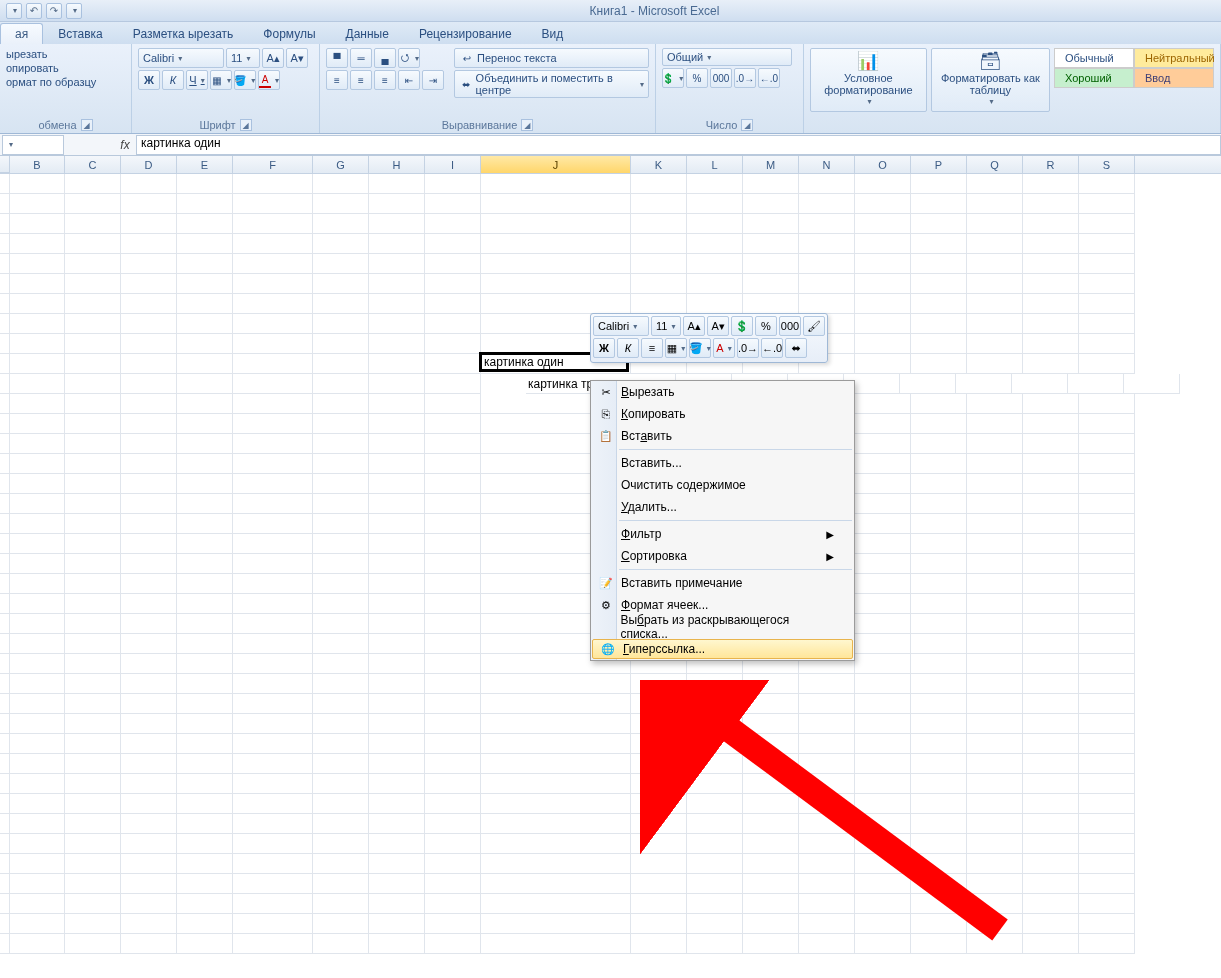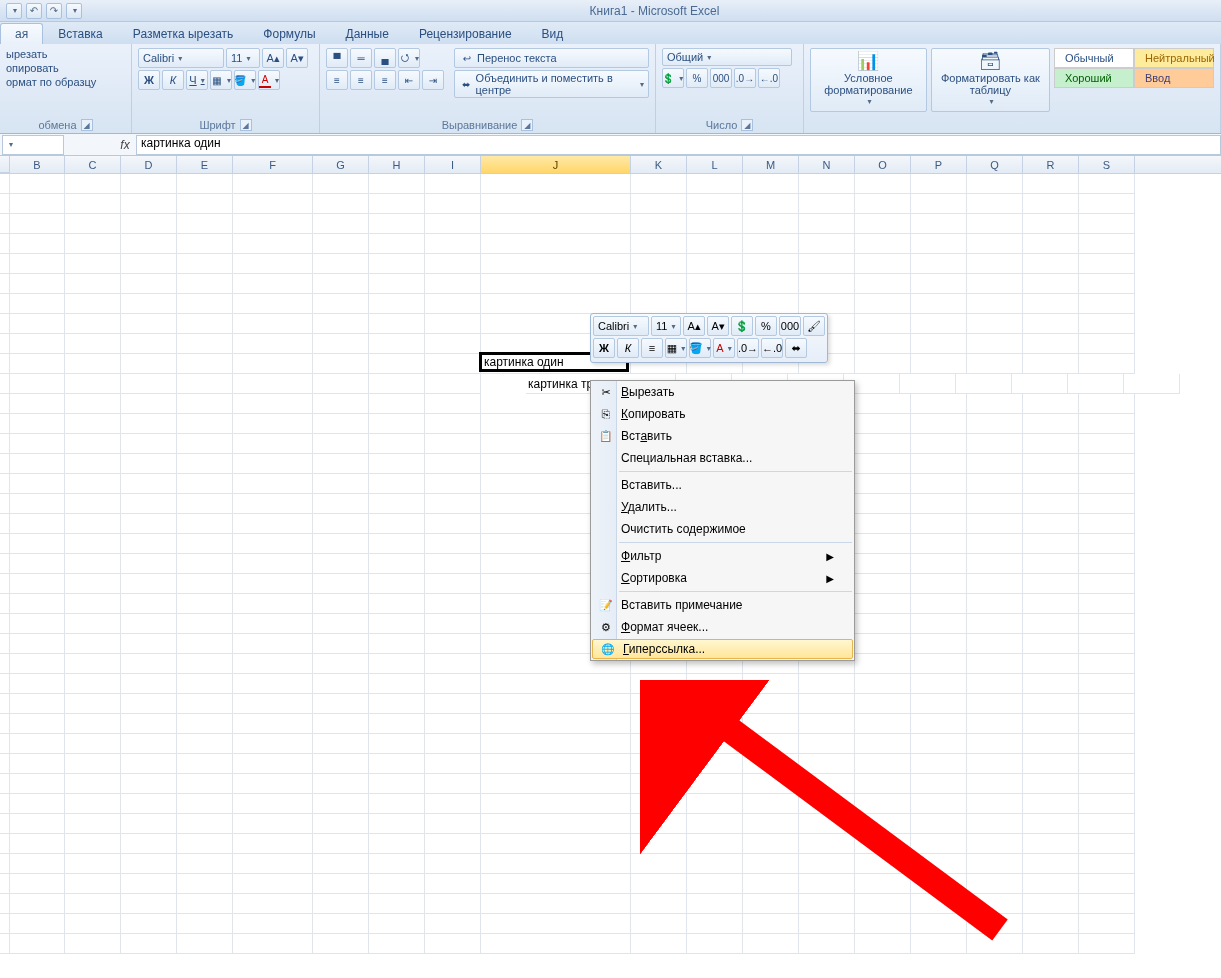--- a/index.html
+++ b/index.html
@@ -1125,56 +1125,56 @@
         <span><u class="hot">В</u>ырезать</span>
       </div>
       <div class="ctxmenu-item">
         <span class="ctxmenu-icon">⎘</span>
         <span><u class="hot">К</u>опировать</span>
       </div>
       <div class="ctxmenu-item">
         <span class="ctxmenu-icon">📋</span>
         <span>Вст<u class="hot">а</u>вить</span>
       </div>
-      <div class="ctxmenu-item">
-        <span class="ctxmenu-icon"></span>
-        <span>Специальная вставка...</span>
-      </div>
       <div class="ctxmenu-sep"></div>
       <div class="ctxmenu-item">
         <span class="ctxmenu-icon"></span>
         <span>Вставить...</span>
       </div>
       <div class="ctxmenu-item">
         <span class="ctxmenu-icon"></span>
-        <span><u class="hot">У</u>далить...</span>
+        <span>Очистить содержимое</span>
       </div>
       <div class="ctxmenu-item">
         <span class="ctxmenu-icon"></span>
-        <span>Очистить содержимое</span>
+        <span><u class="hot">У</u>далить...</span>
       </div>
       <div class="ctxmenu-sep"></div>
       <div class="ctxmenu-item">
         <span class="ctxmenu-icon"></span>
         <span><u class="hot">Ф</u>ильтр</span>
         <span class="ctxmenu-arrow">▶</span>
       </div>
       <div class="ctxmenu-item">
         <span class="ctxmenu-icon"></span>
         <span><u class="hot">С</u>ортировка</span>
         <span class="ctxmenu-arrow">▶</span>
       </div>
       <div class="ctxmenu-sep"></div>
       <div class="ctxmenu-item">
         <span class="ctxmenu-icon">📝</span>
         <span>Вставить примечание</span>
       </div>
       <div class="ctxmenu-item">
         <span class="ctxmenu-icon">⚙</span>
         <span><u class="hot">Ф</u>ормат ячеек...</span>
+      </div>
+      <div class="ctxmenu-item">
+        <span class="ctxmenu-icon"></span>
+        <span>Вы<u class="hot">б</u>рать из раскрывающегося списка...</span>
       </div>
       <div class="ctxmenu-item hl">
         <span class="ctxmenu-icon">🌐</span>
         <span><u class="hot">Г</u>иперссылка...</span>
       </div>
     </div>
 </div>
 
 <svg class="big-arrow" style="left:640px; top:680px;" width="400" height="280">
   <defs>

